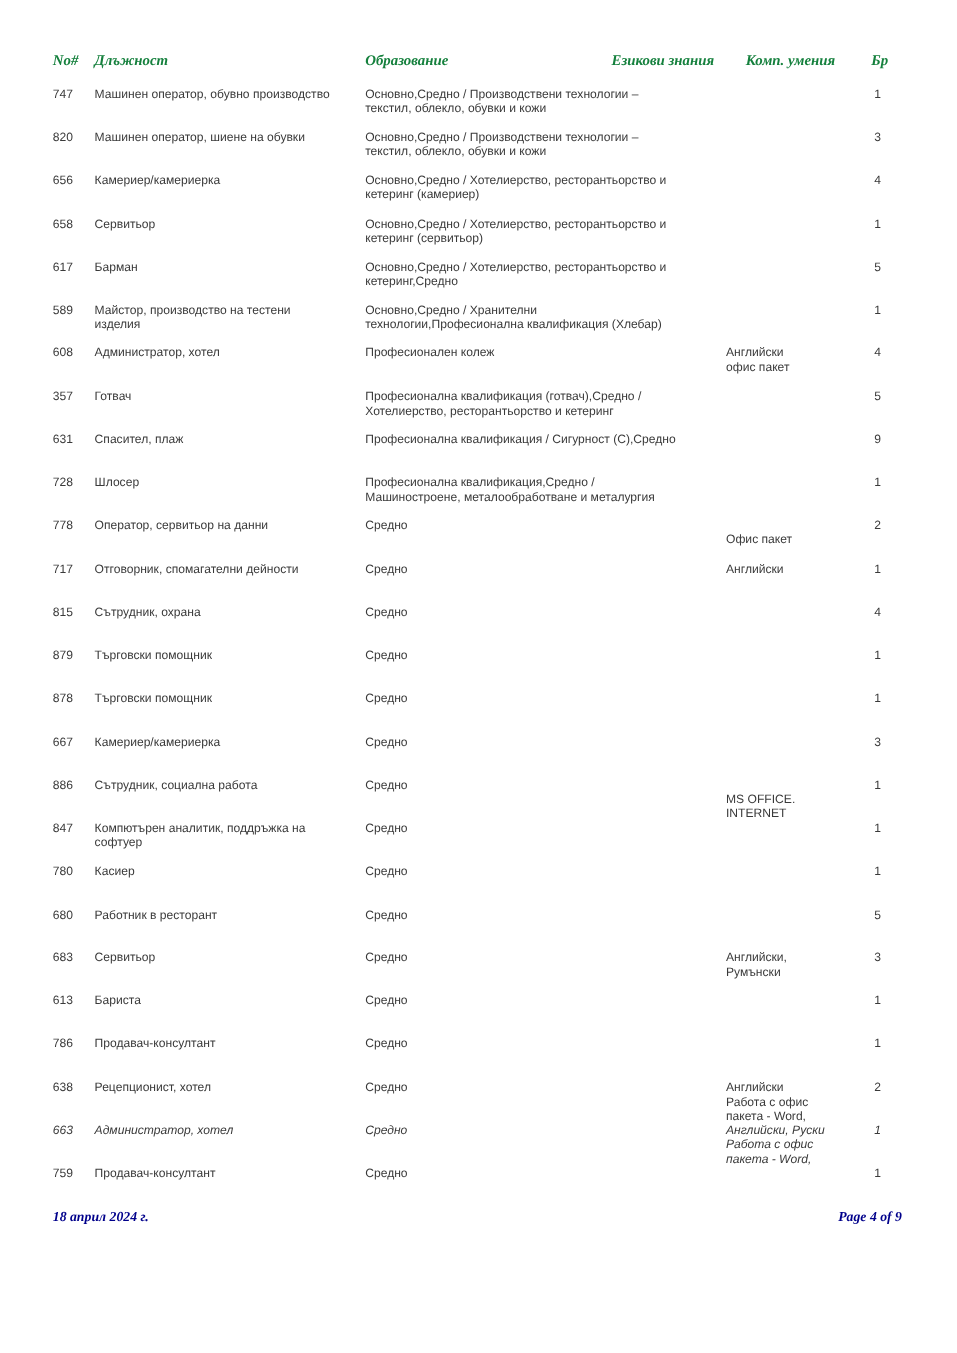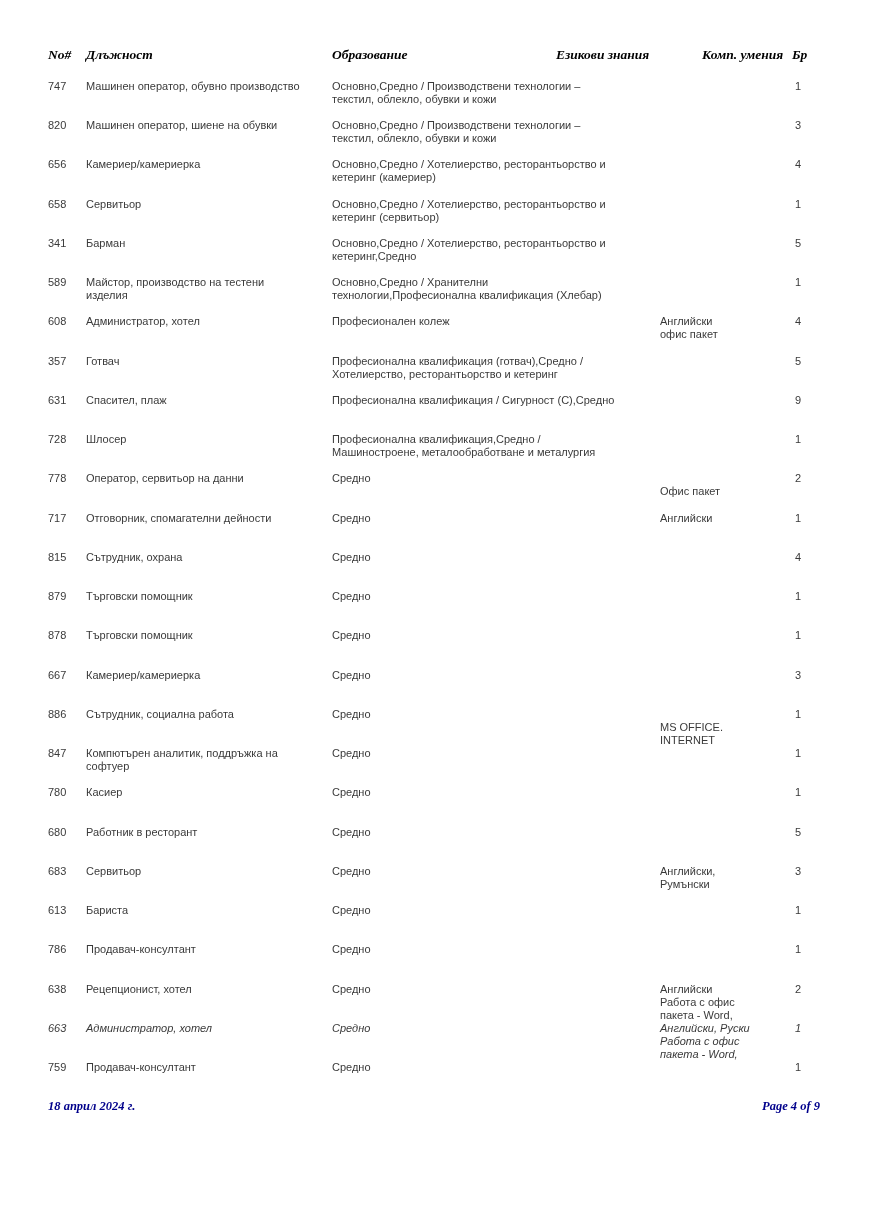--- a/index.html
+++ b/index.html
@@ -9,28 +9,28 @@
     background:#ffffff;
     font-family:"Liberation Sans", sans-serif;
     overflow:hidden;
   }
   
   .hdr {
     position:absolute; top:47px;
     font-family:"Liberation Serif", serif;
     font-weight:bold; font-style:italic;
     font-size:13.5px; line-height:15px;
-    color:#000000;
+    color:#15803d;
     white-space:nowrap;
   }
   .hdr-no   { left:48px; }
   .hdr-pos  { left:86px; }
   .hdr-edu  { left:332px; }
   .hdr-lang { left:556px; }
-  .hdr-comp { left:702px;font-style:italic; }
+  .hdr-comp { left:678px;font-style:italic; }
   .hdr-br   { left:792px; }
 
   
   .row {
     position:absolute; left:0; width:870px; height:39px;
     font-size:11px; line-height:13px;
     color:#3a3a3a;
     overflow:visible;
   }
   .cell { position:absolute; top:0; }
@@ -106,21 +106,21 @@
         <div class="cell cell-pos">
           <div>Сервитьор</div>
         </div>
         <div class="cell cell-edu">
           <div>Основно,Средно / Хотелиерство, ресторантьорство и</div>
           <div>кетеринг (сервитьор)</div>
         </div>
         <div class="cell cell-count">1</div>
       </div>
       <div class="row" style="top: 236.96px;">
-        <div class="cell cell-no">341</div>
+        <div class="cell cell-no">617</div>
         <div class="cell cell-pos">
           <div>Барман</div>
         </div>
         <div class="cell cell-edu">
           <div>Основно,Средно / Хотелиерство, ресторантьорство и</div>
           <div>кетеринг,Средно</div>
         </div>
         <div class="cell cell-count">5</div>
       </div>
       <div class="row" style="top: 276.2px;">

